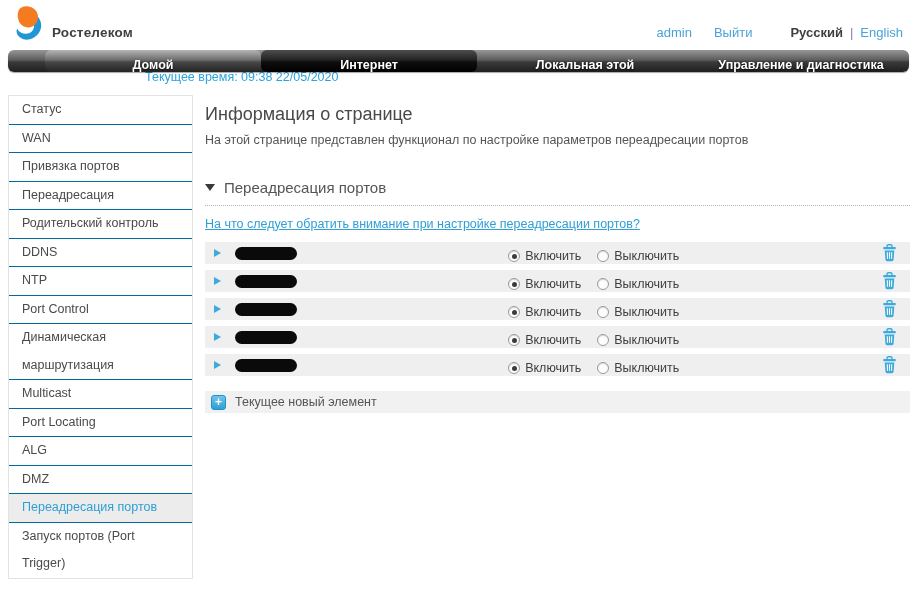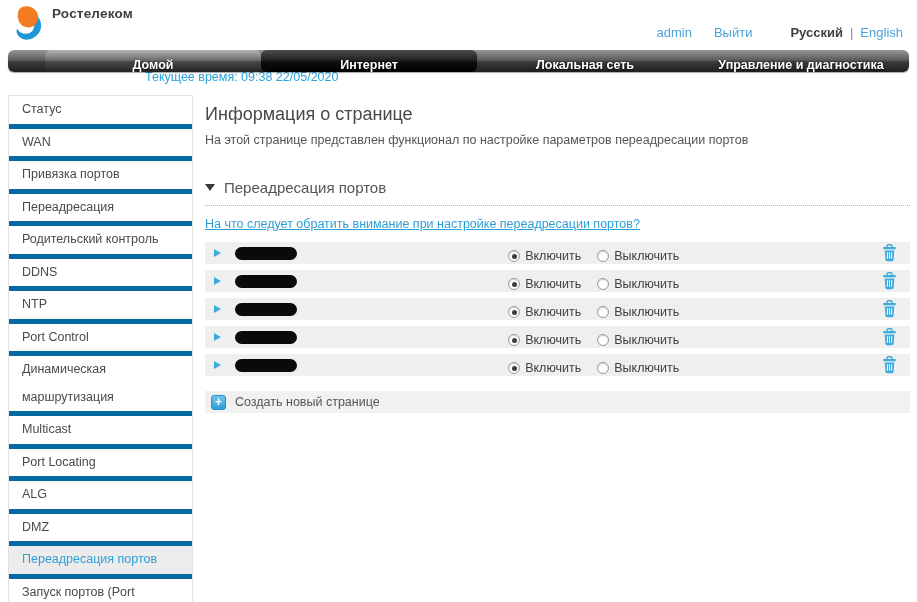--- a/index.html
+++ b/index.html
@@ -2,21 +2,21 @@
 <html><head>
 <meta charset="utf-8">
 <style>
   * { box-sizing: border-box; margin: 0; padding: 0; }
   html, body { width: 917px; height: 602px; background: #fff; overflow: hidden;
     font-family: "Liberation Sans", "DejaVu Sans", sans-serif; }
   body { position: relative; }
 
   
   .header { position: absolute; top: 0; left: 0; width: 917px; height: 50px; background: #fff; }
-  .logo-wrap { position: absolute; left: 14px; top: 6px; display: flex; align-items: flex-start; }
+  .logo-wrap { position: absolute; left: 14px; top: 6px; display: flex; align-items: flex-end; }
   .logo-icon { width: 30px; height: 38px; }
   .logo-text { font-size: 13.5px; font-weight: bold; color: #3f3f3f; margin: 0 0 4px 8px; letter-spacing: .2px; }
   .time-text { position: absolute; left: 145px; top: 25px; font-size: 12.5px; color: #29a3dc; margin-top: 45px; }
   .header-links { position: absolute; right: 14px; top: 25px; font-size: 13px; display: flex; align-items: center; }
   .hlink { color: #4aa3d8; text-decoration: none; cursor: pointer; }
   .hlink.user { margin-right: 22px; }
   .hlink.logout { margin-right: 38px; }
   .lang-current { color: #3f3f3f; font-weight: bold; }
   .lang-sep { color: #8b7ab8; margin: 0 7px; }
   .hlink.lang { color: #4aa3d8; }
@@ -29,21 +29,21 @@
   .nav-tab { flex: 1 1 0; text-align: center; line-height: 30px; color: #fff;
     font-size: 12.5px; font-weight: bold; cursor: pointer; border-radius: 6px;
     text-shadow: 0 1px 2px rgba(0,0,0,.8); white-space: nowrap; }
   .nav-tab.first { background: linear-gradient(#b5b5b5, #6d6d6d 45%, #474747 55%, #242424); }
   .nav-tab.active { background: linear-gradient(#4d4d4d, #232323 45%, #0e0e0e 55%, #000); }
 
   
   .sidebar { position: absolute; left: 8px; top: 95px; width: 185px;
     border: 1px solid #e3e3e3; border-bottom: 1px solid #e3e3e3; background: #fff; }
   .side-item { padding: 0 13px; line-height: 27.5px; font-size: 12.5px; color: #4a4a4a;
-    border-bottom: 5px solid #0369a1; cursor: pointer; }
+    border-bottom: 1px solid #0369a1; cursor: pointer; }
   .side-item:last-child { border-bottom: none; }
   .side-item.active { background: #ececec; color: #2e9fd6; }
 
   
   .main { position: absolute; left: 205px; top: 95px; width: 705px; }
   .page-title { font-size: 18px; font-weight: normal; color: #484848; margin: 9px 0 8px; }
   .page-desc { font-size: 12.5px; color: #555; }
   .section-head { margin-top: 32px; display: flex; align-items: center;
     padding-bottom: 9px; border-bottom: 1px dotted #b3b3b3; cursor: pointer; }
   .tri-down { width: 0; height: 0; border-left: 5px solid transparent; border-right: 5px solid transparent;
@@ -90,21 +90,21 @@
     <span class="hlink logout">Выйти</span>
     <span class="lang-current">Русский</span>
     <span class="lang-sep">|</span>
     <span class="hlink lang">English</span>
   </div>
 </div>
 
 <div class="navbar">
     <div class="nav-tab first"><span>Домой</span></div>
     <div class="nav-tab active"><span>Интернет</span></div>
-    <div class="nav-tab"><span>Локальная сеть</span></div>
+    <div class="nav-tab"><span>Локальная этой</span></div>
     <div class="nav-tab"><span>Управление и диагностика</span></div>
   </div>
 
 <div class="sidebar">
     <div class="side-item"><span>Статус</span></div>
     <div class="side-item"><span>WAN</span></div>
     <div class="side-item"><span>Привязка портов</span></div>
     <div class="side-item"><span>Переадресация</span></div>
     <div class="side-item"><span>Родительский контроль</span></div>
     <div class="side-item"><span>DDNS</span></div>
@@ -239,15 +239,15 @@
             <line x1="10.7" y1="8.2" x2="10.5" y2="14.7"></line>
           </g>
         </svg>
       </span>
     </div>
     </div>
   
 
   <div class="create-row">
     <div class="plus-btn">+</div>
-    <span class="create-label">Создать новый странице</span>
+    <span class="create-label">Текущее новый элемент</span>
   </div>
 </div>
 
 </body></html>

